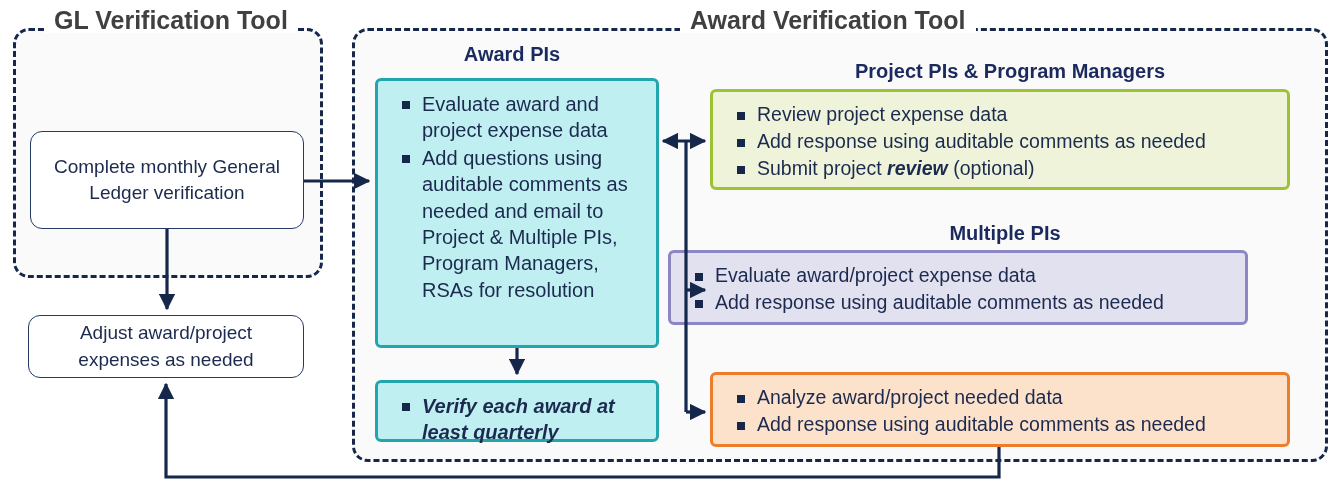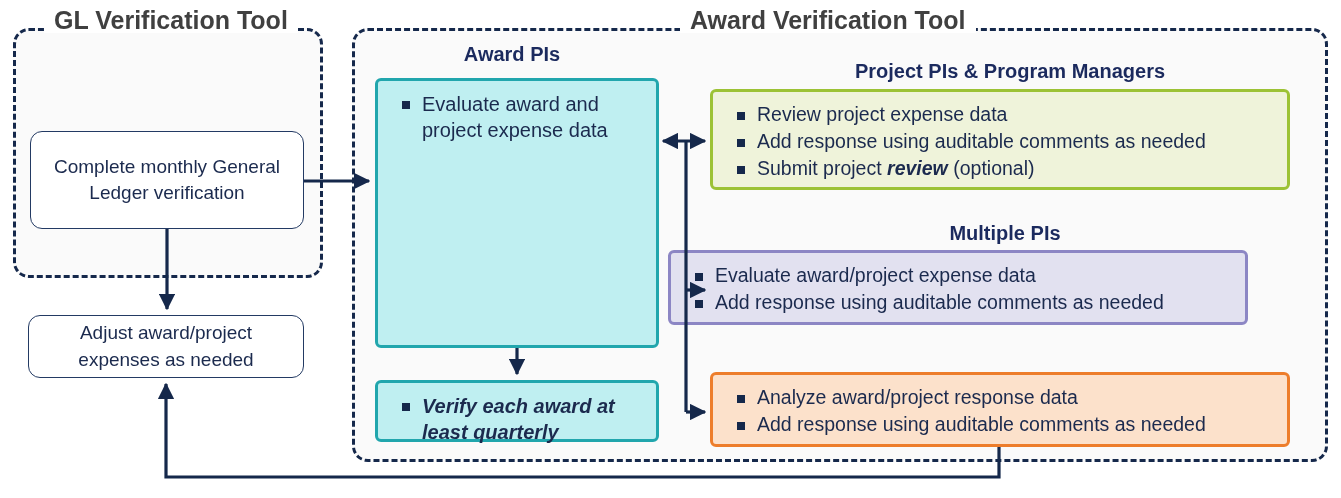--- a/index.html
+++ b/index.html
@@ -177,20 +177,21 @@
   </div>
 
   <div class="plain-box" id="box-adjust">
     <span>Adjust award/project expenses as needed</span>
   </div>
 
   <div class="role-title" id="title-awardpis">Award PIs</div>
   <div class="role-box" id="box-awardpis">
     <ul>
       <li>Evaluate award and project expense data</li>
+      <li>Add questions using auditable comments as needed and email to Project &amp; Multiple PIs, Program Managers, RSAs for resolution</li>
     </ul>
   </div>
 
   <div class="role-box emphatic" id="box-verify">
     <ul>
       <li>Verify each award at least quarterly</li>
     </ul>
   </div>
 
   <div class="role-title" id="title-projectpis">Project PIs &amp; Program Managers</div>
@@ -206,21 +207,21 @@
   <div class="role-box" id="box-multiplepis">
     <ul>
       <li>Evaluate award/project expense data</li>
       <li>Add response using auditable comments as needed</li>
     </ul>
   </div>
 
   <div class="role-title" id="title-rsas">RSAs</div>
   <div class="role-box" id="box-rsas">
     <ul>
-      <li>Analyze award/project response data</li>
+      <li>Analyze award/project needed data</li>
       <li>Add response using auditable comments as needed</li>
     </ul>
   </div>
 
   <svg id="connectors" viewBox="0 0 1341 498">
     <defs>
       <marker id="ah" viewBox="0 0 10 10" refX="9.2" refY="5" markerWidth="5.2" markerHeight="5.2" orient="auto-start-reverse">
         <path d="M 0 0 L 10 5 L 0 10 z" fill="#15284B"></path>
       </marker>
       <marker id="ah2" viewBox="0 0 10 10" refX="9.2" refY="5" markerWidth="5.2" markerHeight="5.2" orient="auto-start-reverse">

